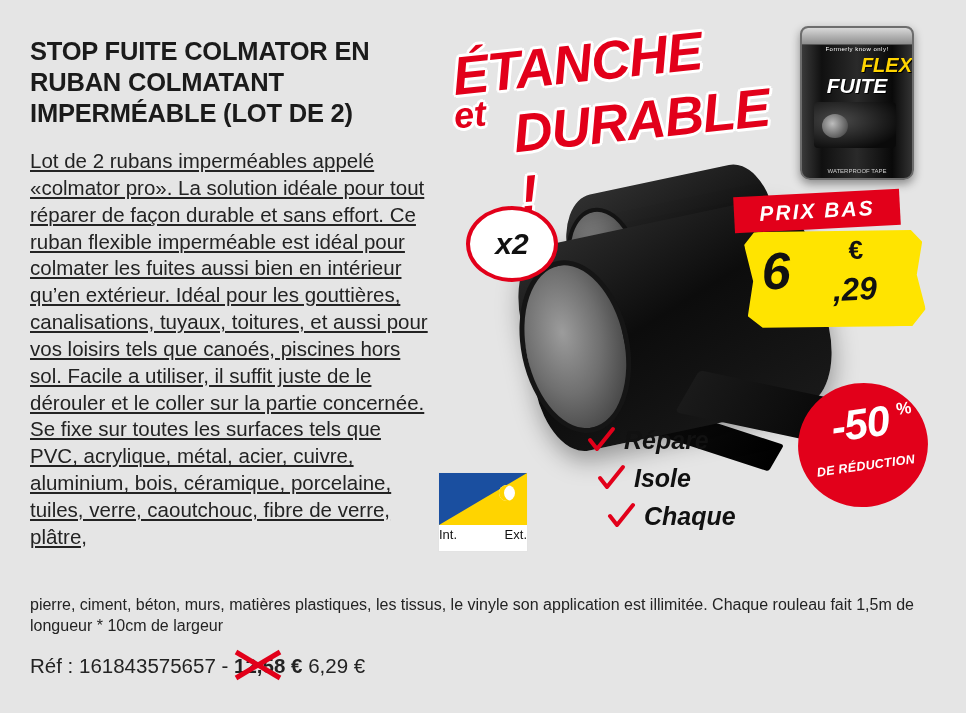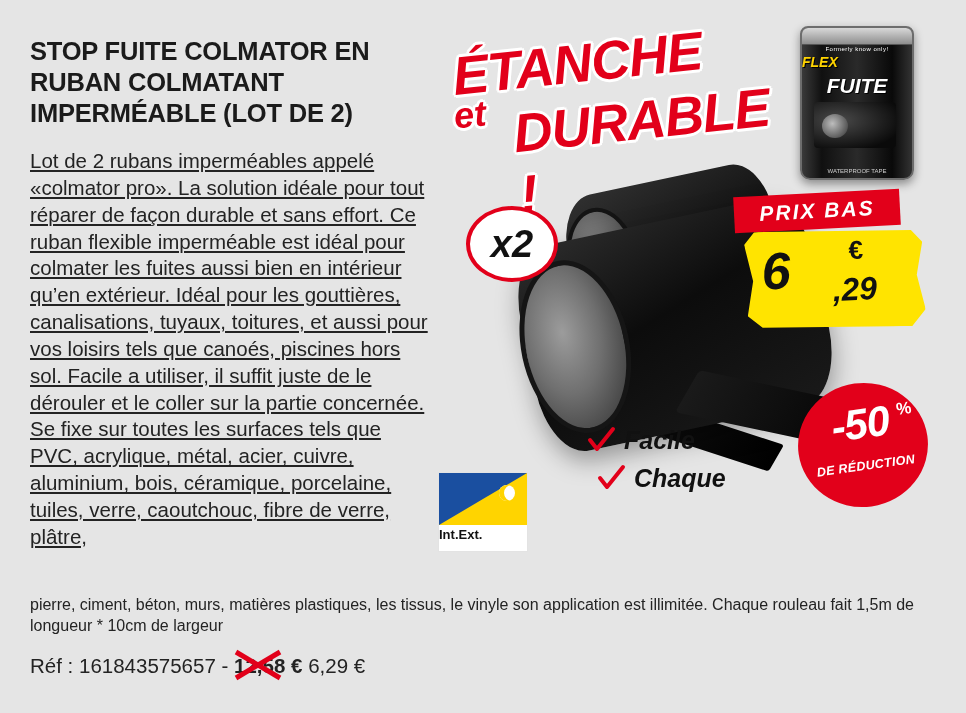--- a/index.html
+++ b/index.html
@@ -208,21 +208,21 @@
     left: 466px;
     top: 206px;
     width: 84px;
     height: 68px;
     border: 4px solid #e2001a;
     border-radius: 50%;
     background: #ffffff;
     display: flex;
     align-items: center;
     justify-content: center;
-    font-size: 38px;
+    font-size: 30px;
     font-weight: bold;
     font-style: italic;
     color: #111;
   }
 
   
   .can {
     position: absolute;
     left: 800px;
     top: 26px;
@@ -248,22 +248,22 @@
     width: 100%;
     text-align: center;
     font-size: 6px;
     color: #ffffff;
     letter-spacing: 0.5px;
   }
   .can-flex {
     position: absolute;
     left: 0; top: 28px;
     width: 100%;
-    text-align: left;
-    font-size: 14px;
+    text-align: right;
+    font-size: 20px;
     font-weight: bold;
     font-style: italic;
     color: #ffd400;
     line-height: 0.95;
     text-shadow: 1px 1px 0 #000;
   }
   .can-tape {
     position: absolute;
     left: 0; top: 48px;
     width: 100%;
@@ -472,24 +472,24 @@
     border-radius: 50%;
     background: #ffffff;
     box-shadow: 5px 0 0 0 #ffd400 inset;
   }
   .intext-labels {
     position: absolute;
     left: 0;
     top: 54px;
     width: 100%;
     display: flex;
-    justify-content: flex-start;
+    justify-content: space-between;
     align-items: center;
     font-size: 13px;
-    font-weight: bold;
+    font-weight: normal;
     color: #111;
   }
 </style>
 </head>
 <body>
 
 <div class="page">
 
   <div class="title">STOP FUITE COLMATOR EN RUBAN COLMATANT IMPERMÉABLE (LOT DE 2)</div>
 
@@ -542,21 +542,27 @@
     <div class="discount-main">-50</div>
     <div class="discount-pct">%</div>
     <div class="discount-sub">DE RÉDUCTION</div>
   </div>
 
   <div class="features">
     <div class="feature-row">
       <svg class="check" viewBox="0 0 30 30">
         <path d="M4 14 L11 23 L27 3" fill="none" stroke="#e2001a" stroke-width="4" stroke-linecap="round" stroke-linejoin="round"></path>
       </svg>
-      <span class="label">Facile</span>
+      <span class="label">Répare</span>
+    </div>
+    <div class="feature-row">
+      <svg class="check" viewBox="0 0 30 30">
+        <path d="M4 14 L11 23 L27 3" fill="none" stroke="#e2001a" stroke-width="4" stroke-linecap="round" stroke-linejoin="round"></path>
+      </svg>
+      <span class="label">Isole</span>
     </div>
     <div class="feature-row">
       <svg class="check" viewBox="0 0 30 30">
         <path d="M4 14 L11 23 L27 3" fill="none" stroke="#e2001a" stroke-width="4" stroke-linecap="round" stroke-linejoin="round"></path>
       </svg>
       <span class="label">Chaque</span>
     </div>
   </div>
 
   <div class="intext">

